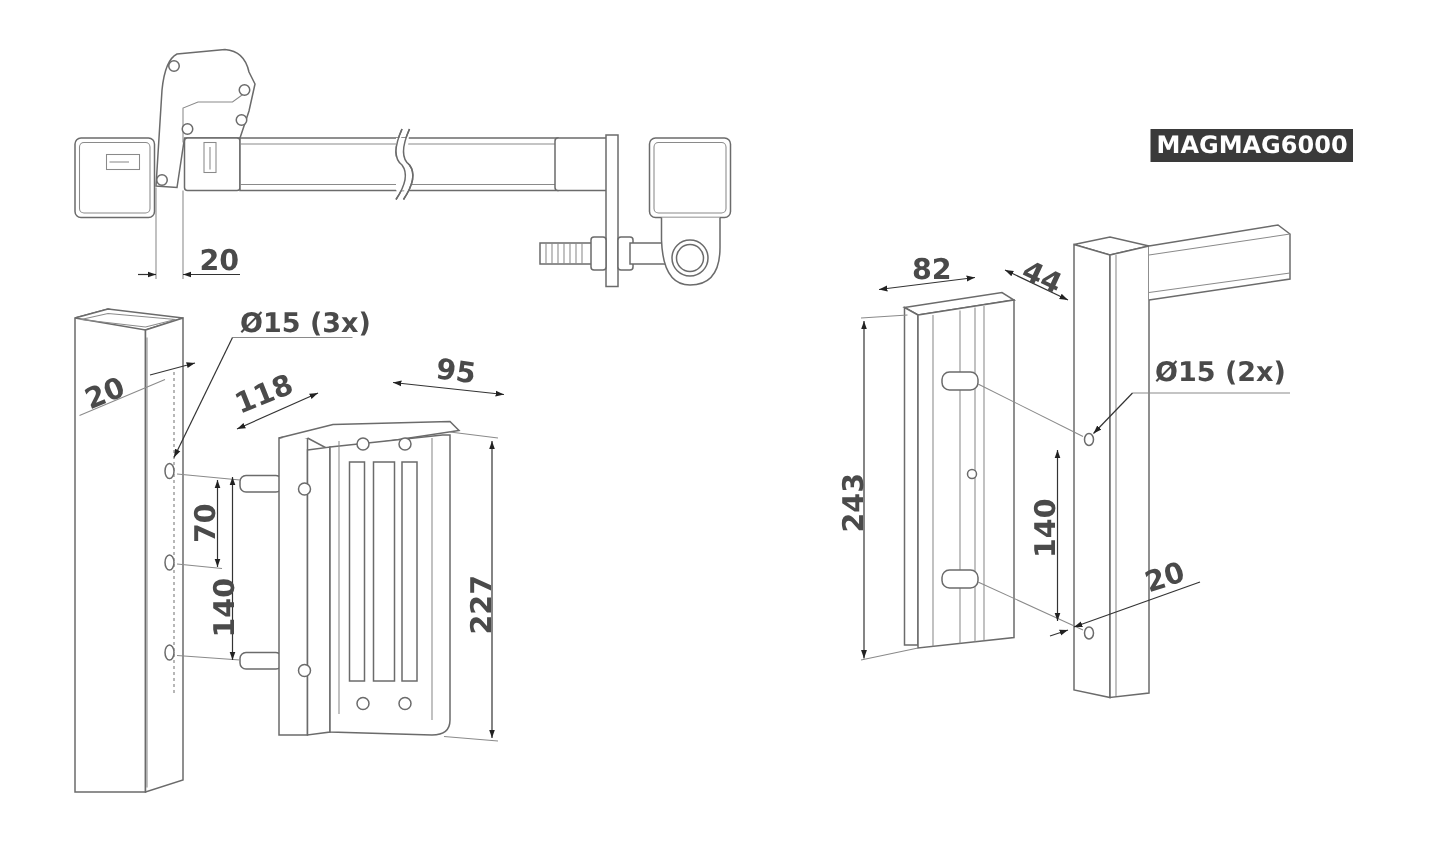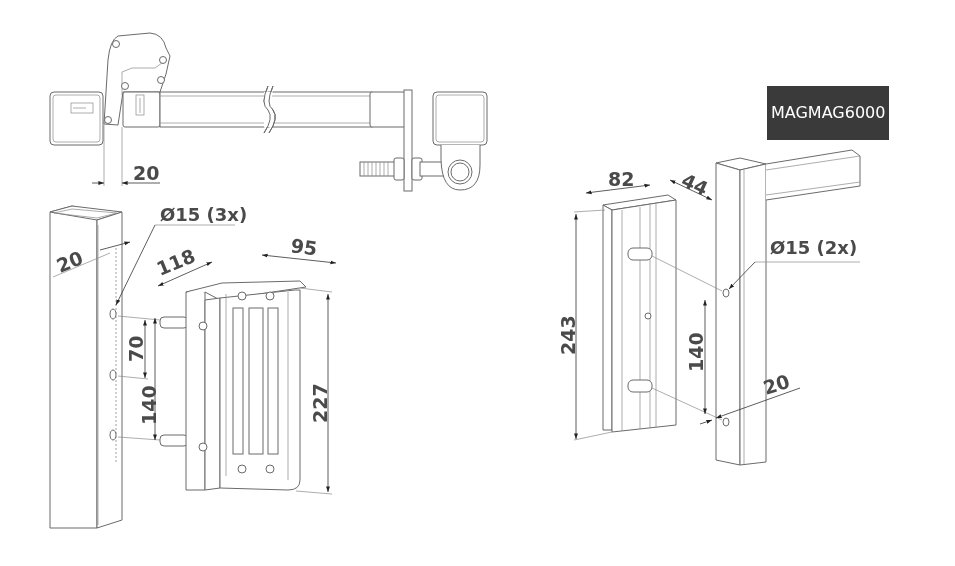--- a/index.html
+++ b/index.html
@@ -1,21 +1,21 @@
 <!DOCTYPE html>
 <html><head>
 <meta charset="utf-8">
 <style>
   html, body { margin:0; padding:0; background:#ffffff; }
   body { width:955px; height:566px; position:relative; overflow:hidden;
          font-family:"DejaVu Sans", sans-serif; }
   #canvas { position:absolute; left:0; top:0; width:955px; height:566px;text-align:center; }
-  .badge { position:absolute; left:767px; top:86px; height:22px; padding:16px 4px;
+  .badge { position:absolute; left:767px; top:86px; height:22px; padding:0 4px;
            background:#3a3a3a; color:#ffffff; font-family:"DejaVu Sans", sans-serif;
-           font-weight:normal; font-size:16px; line-height:22px; letter-spacing:0px; }
+           font-weight:bold; font-size:16px; line-height:22px; letter-spacing:0px; }
   svg text { font-family:"DejaVu Sans", sans-serif; font-weight:bold; fill:#4a4a4a; }
   .ln { stroke:#6b6b6b; stroke-width:1; fill:none; }
   .lf { stroke:#6b6b6b; stroke-width:1; fill:#ffffff; }
   .thin { stroke:#8a8a8a; stroke-width:0.7; fill:none; }
   .dim { stroke:#333; stroke-width:0.8; fill:none; }
   .arr { fill:#222; stroke:none; }
   .dash { stroke:#888; stroke-width:0.8; stroke-dasharray:2 2; fill:none; }
 </style>
 </head>
 <body>

